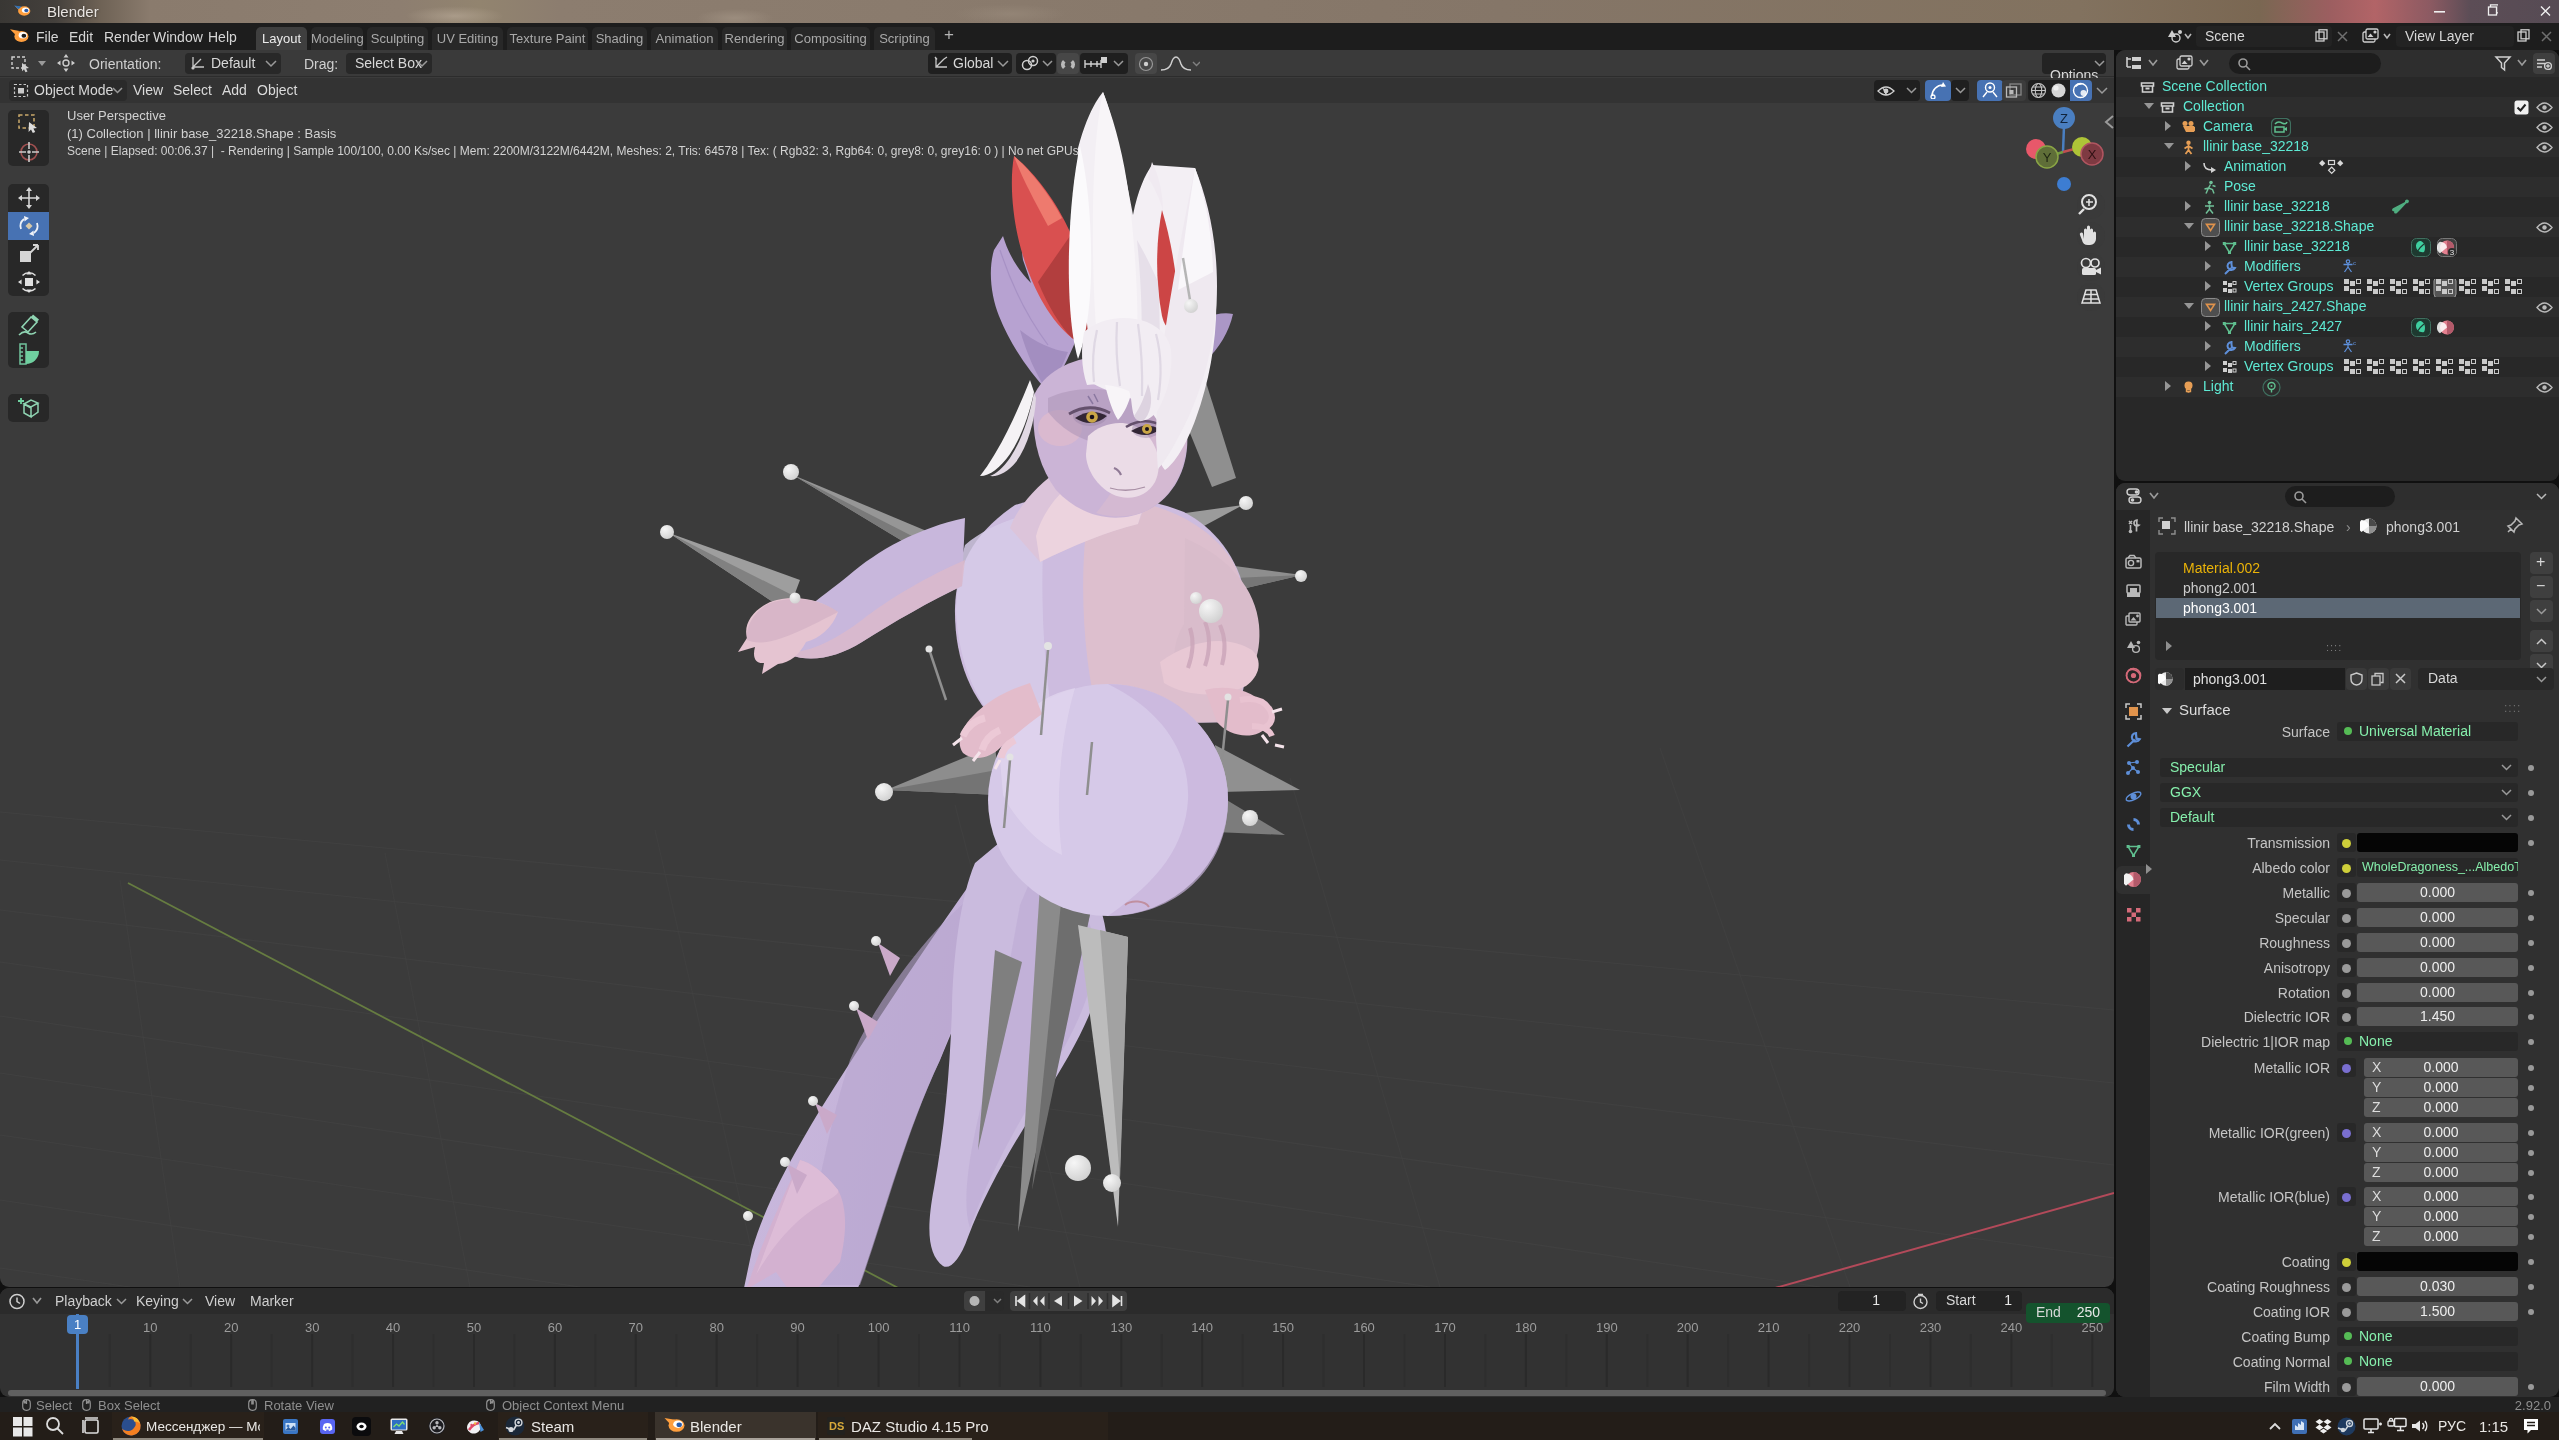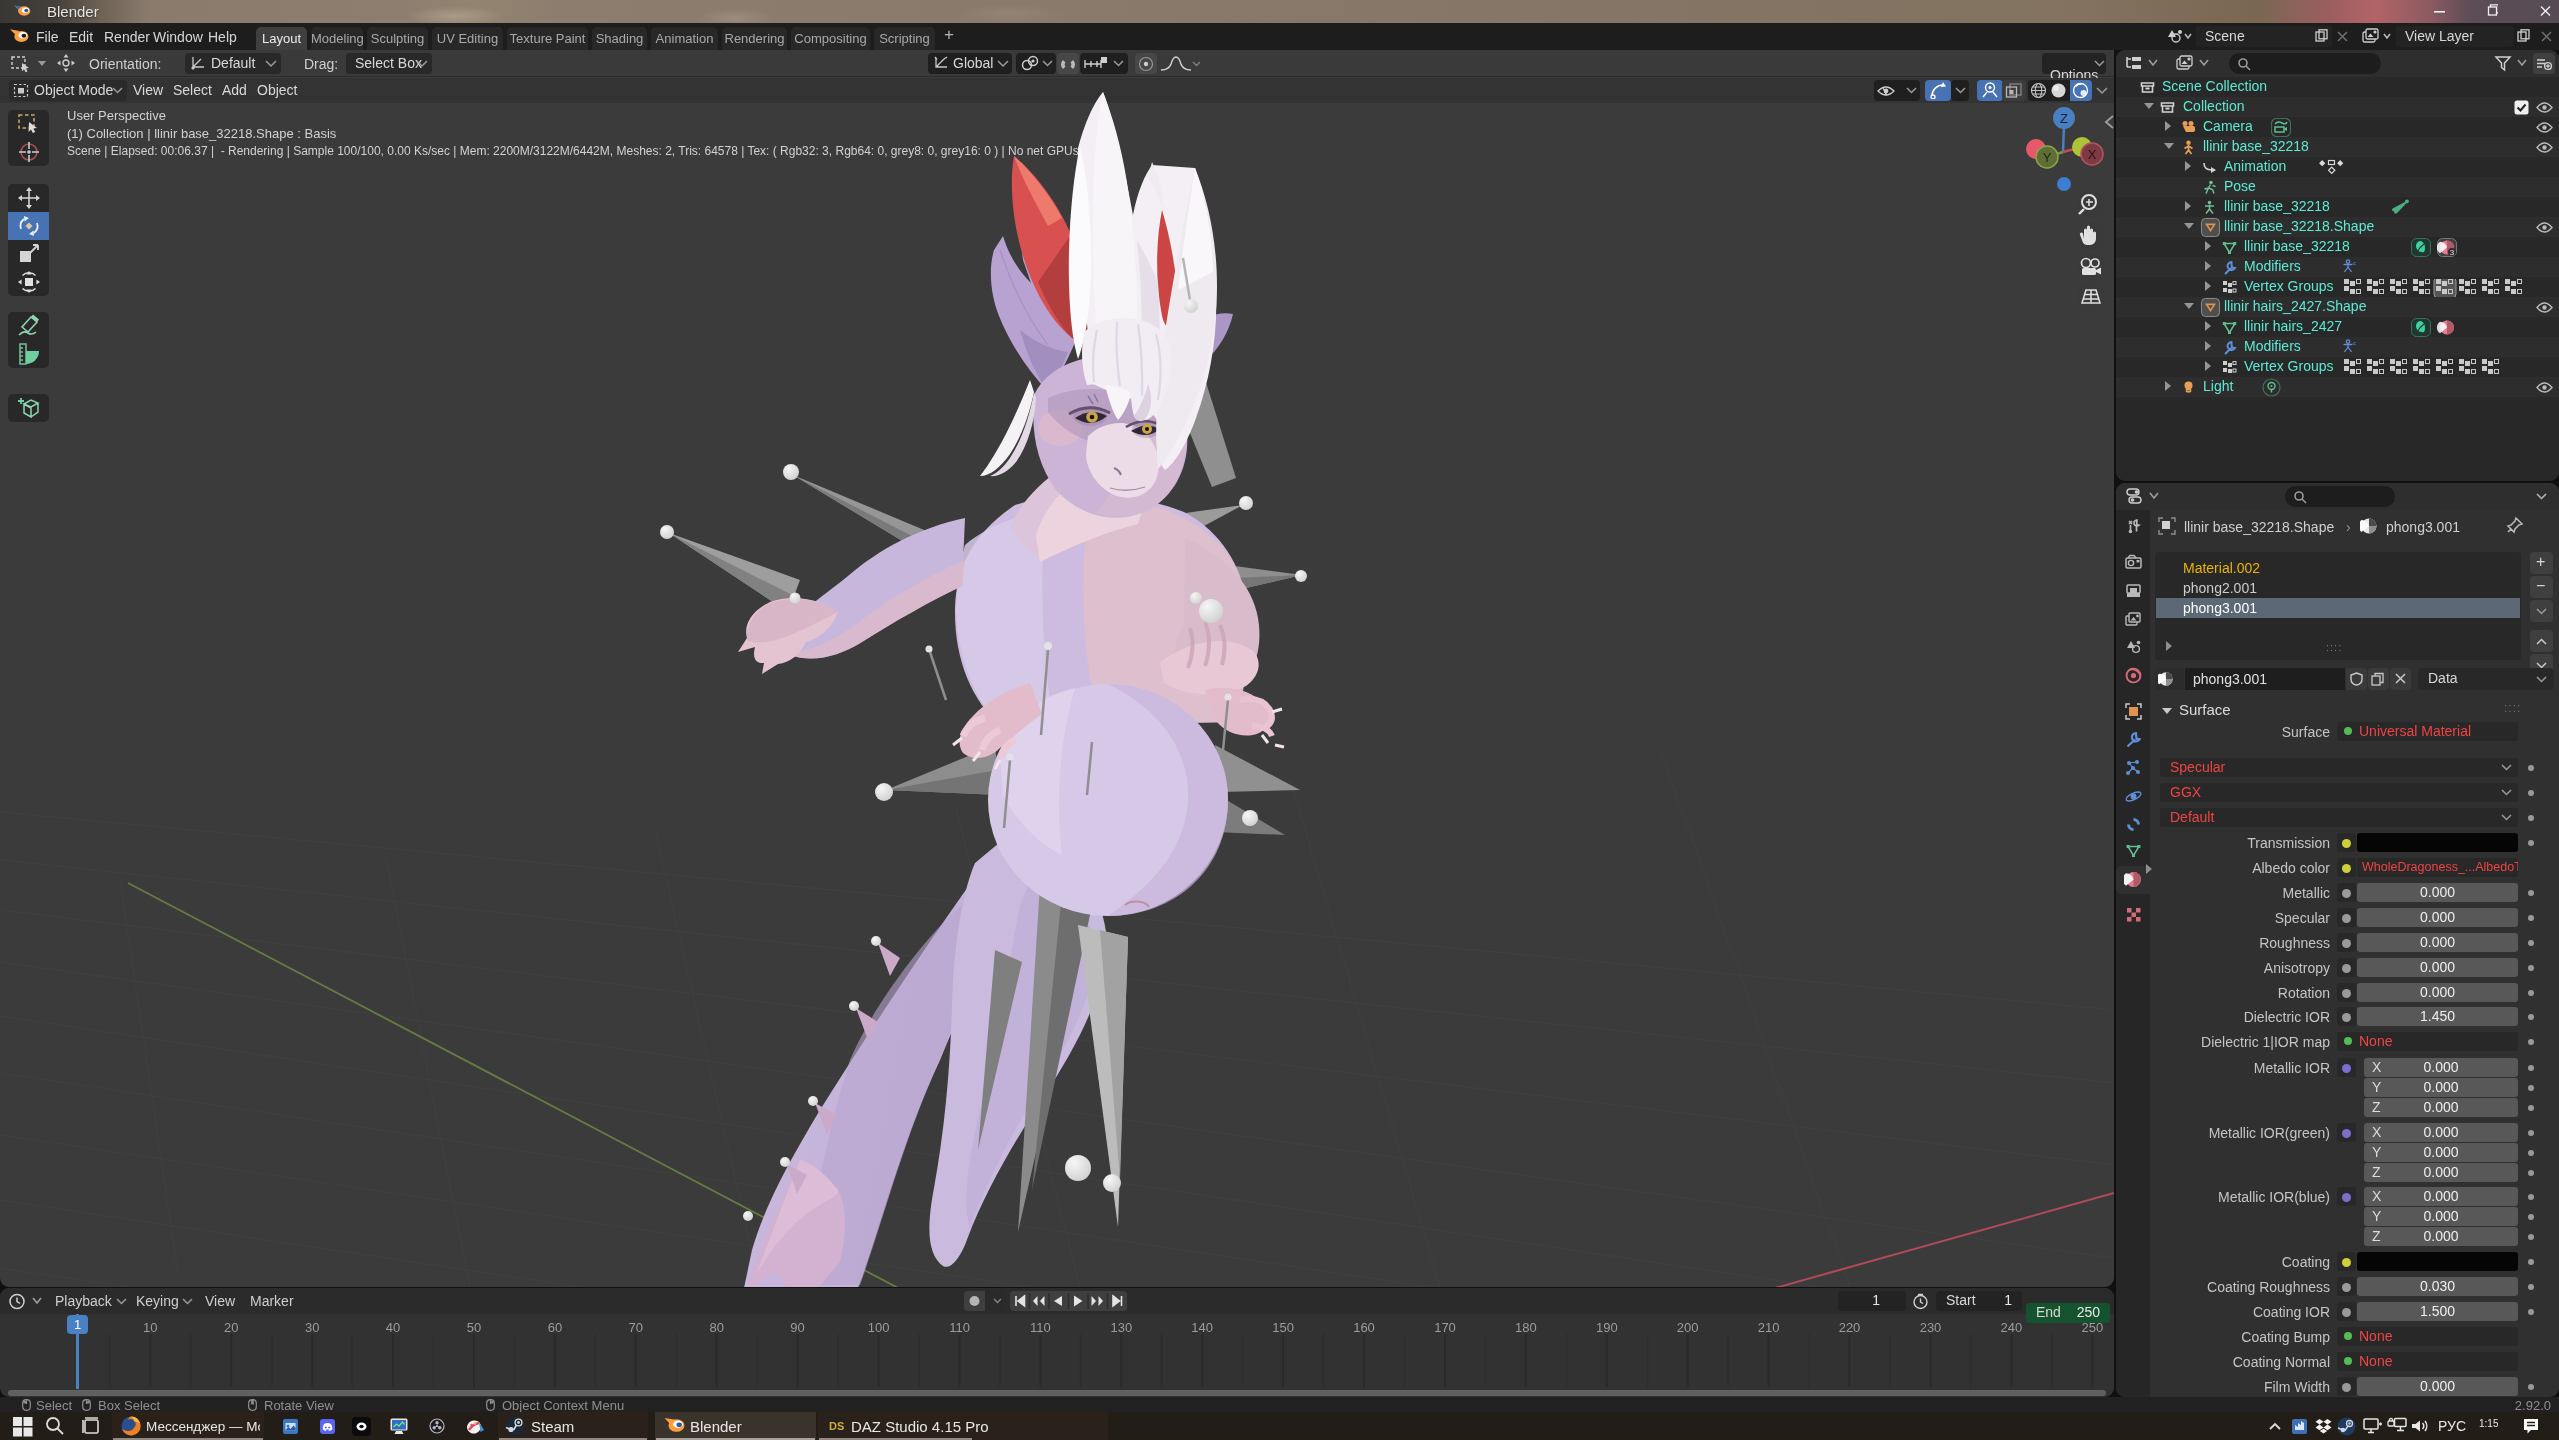--- a/index.html
+++ b/index.html
@@ -48,21 +48,21 @@
   .arr.d { border-top:6px solid #969696; border-left:5px solid transparent; border-right:5px solid transparent; top:6px; }
 
   #props { left:2116px; top:483px; width:443px; height:914px; background:#303030; border-radius:9px; overflow:hidden; }
   #phead { position:absolute; left:0; top:0; width:443px; height:27px; background:#2e2e2e; }
   #pnav { position:absolute; left:0; top:27px; width:34px; height:887px; background:#262626; }
   .prow-lbl { position:absolute; color:#c5c5c5; font-size:14px; text-align:right; width:170px; }
   .slider { position:absolute; background:#585858; border-radius:3px; color:#eeeeee; font-size:14px; text-align:center; height:19px; }
   .dot { position:absolute; width:8px; height:8px; border-radius:50%; }
   .dotbox { position:absolute; width:19px; height:19px; background:#282828; border-radius:3px; }
   .deco { position:absolute; width:6px; height:6px; border-radius:50%; background:#9a9a9a; }
-  .field { position:absolute; background:#282828; border-radius:3px; color:#ef4444; font-size:14px; height:19px; overflow:hidden; }
+  .field { position:absolute; background:#282828; border-radius:3px; color:#86efac; font-size:14px; height:19px; overflow:hidden; }
 
   
   #timeline { left:0; top:1288px; width:2114px; height:109px; background:#323232; border-radius:9px; overflow:hidden; }
   #tlhead { position:absolute; left:0; top:0; width:2114px; height:26px; background:#2b2b2b; }
   .tnum { position:absolute; top:6px; color:#9c9c9c; font-size:13px; transform:translateX(-50%); }
 
   
   #statusbar { left:0; top:1397px; width:2559px; height:15px; background:#212121; color:#8f8f8f; font-size:13px; }
 
   
@@ -1693,19 +1693,19 @@
         <rect x="1" y="4" width="6" height="5" rx="1" fill="none" stroke="#e6e6e6" stroke-width="1.3"></rect>
         <path d="M2.5,4 v-1.2 a1.5,1.5 0 0 1 3,0 V4" fill="none" stroke="#e6e6e6" stroke-width="1.3"></path>
         <rect x="7.5" y="1.5" width="11.5" height="8" rx="1" fill="none" stroke="#e6e6e6" stroke-width="1.5"></rect>
         <path d="M10,13.5 h7 M13.5,9.5 v4" stroke="#e6e6e6" stroke-width="1.5"></path>
       </svg>
     <svg class="abs" style="left:2411px;top:5px;" width="20" height="18" viewBox="0 0 20 18">
         <path d="M1,7 h3.5 L9,3.5 v11 L4.5,11 H1 Z" fill="#e6e6e6"></path>
         <path d="M11.5,6 a4.5,4.5 0 0 1 0,6 M14,4 a8,8 0 0 1 0,10" fill="none" stroke="#e6e6e6" stroke-width="1.5"></path>
       </svg>
     <div class="tktext" style="left:2438px;font-size:14px;">РУС</div>
-    <div class="tktext" style="left:2479px;font-size:10px;">1:15</div>
+    <div class="tktext" style="left:2479px;font-size:15px;">1:15</div>
     <svg class="abs" style="left:2522px;top:5px;" width="18" height="18" viewBox="0 0 18 18">
         <path d="M2,2 h14 v11 h-7 l-3.5,3.5 v-3.5 h-3.5 Z" fill="#ffffff"></path>
         <path d="M5,5.5 h8 M5,8.5 h8" stroke="#231d18" stroke-width="1.3"></path>
       </svg>
   </div>
 </div>
 
 </body></html>

